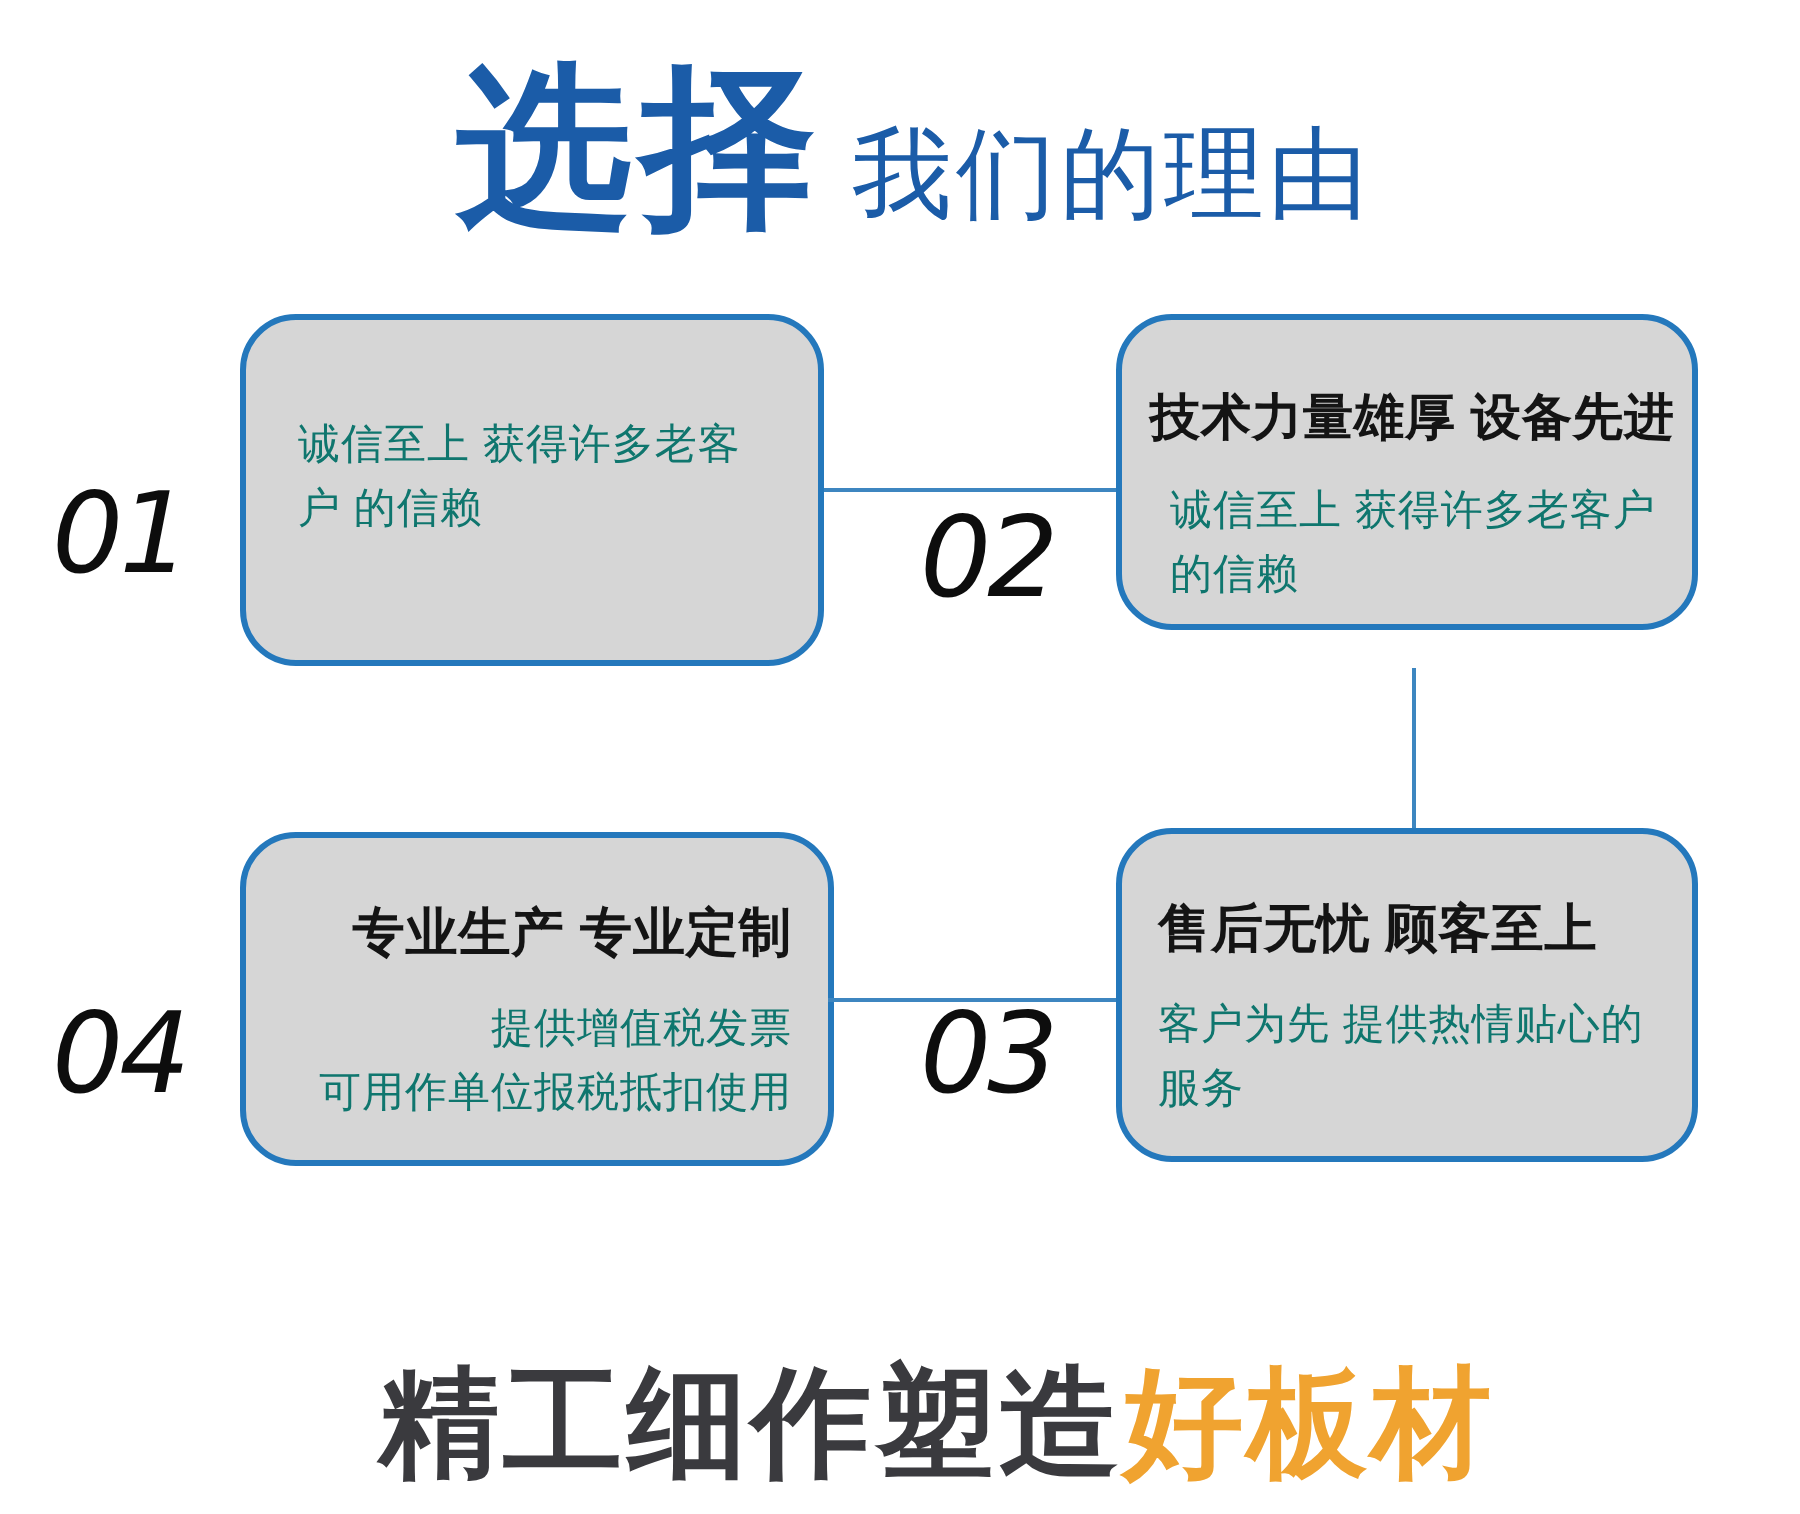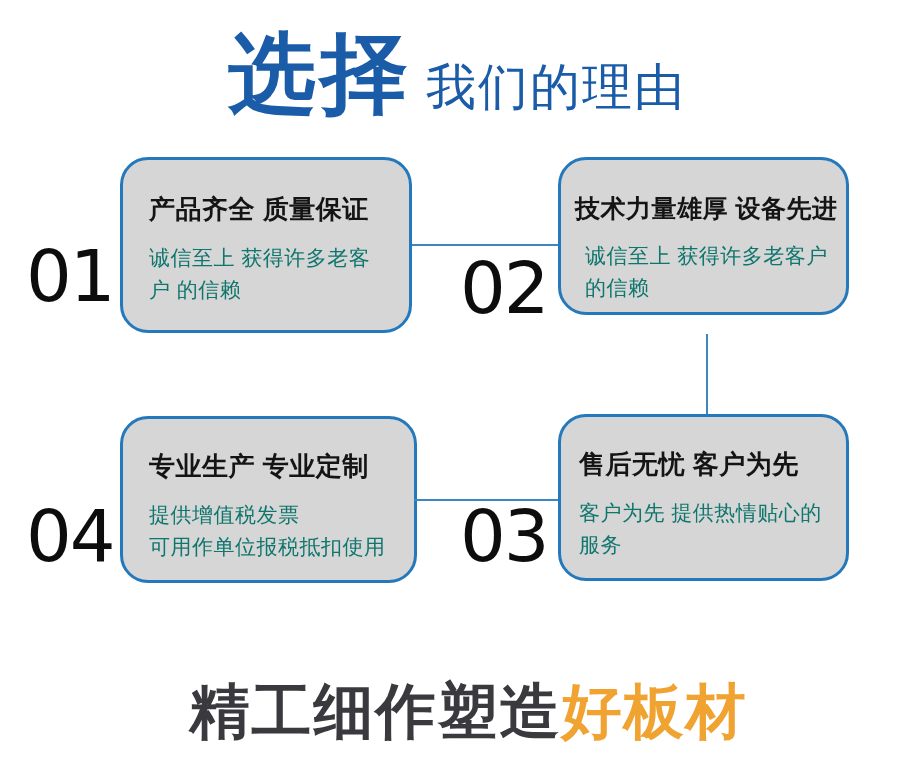--- a/index.html
+++ b/index.html
@@ -49,21 +49,21 @@
 
   
   .reason-box {
     position: absolute;
     background: var(--box-fill-gray);
     border: 3px solid var(--box-border-blue);
     border-radius: 28px;
   }
   .box-01 { left: 120px; top: 157px; width: 292px; height: 176px; padding: 32px 18px 0 26px; }
   .box-02 { left: 558px; top: 157px; width: 291px; height: 158px; padding: 32px 10px 0 14px; }
-  .box-04 { left: 120px; top: 416px; width: 297px; height: 167px; padding: 30px 18px 0 26px; }
+  .box-04 { left: 120px; top: 416px; width: 297px; height: 167px; padding: 30px 18px 0 26px; text-align: right; }
   .box-03 { left: 558px; top: 414px; width: 291px; height: 167px; padding: 30px 10px 0 18px; }
 
   .reason-title {
     color: #141414;
     font-size: 26px;
     font-weight: bold;
     white-space: nowrap;
     letter-spacing: 0.5px;
   }
   .box-02 .reason-title { font-size: 25px; }
@@ -74,21 +74,22 @@
     line-height: 1.5;
     white-space: pre-line;
     letter-spacing: 0.5px;
   }
   .box-02 .reason-desc { margin-left: 10px; }
 
   
   .reason-number {
     position: absolute;
     font-family: "DejaVu Sans", sans-serif;
-    font-size: 72px;
+    font-style: italic;
+    font-size: 56px;
     font-weight: 400;
     color: var(--number-black);
     line-height: 1;
     letter-spacing: -2px;
   }
   .num-01 { left: 26px;  top: 240px; }
   .num-02 { left: 460px; top: 252px; }
   .num-04 { left: 26px;  top: 500px; }
   .num-03 { left: 460px; top: 500px; }
 
@@ -120,37 +121,36 @@
 <body>
 
 <div class="canvas">
 
   <div class="header">
     <span class="title-main">选择</span>
     <span class="title-sub">我们的理由</span>
   </div>
 
   <div class="reason-box box-01">
-    <div class="reason-title">产品齐全 质量保证</div>
     <div class="reason-desc">诚信至上 获得许多老客户 的信赖</div>
   </div>
 
   <div class="reason-box box-02">
     <div class="reason-title">技术力量雄厚 设备先进</div>
     <div class="reason-desc">诚信至上 获得许多老客户 的信赖</div>
   </div>
 
   <div class="reason-box box-04">
     <div class="reason-title">专业生产 专业定制</div>
     <div class="reason-desc">提供增值税发票
 可用作单位报税抵扣使用</div>
   </div>
 
   <div class="reason-box box-03">
-    <div class="reason-title">售后无忧 客户为先</div>
+    <div class="reason-title">售后无忧 顾客至上</div>
     <div class="reason-desc">客户为先 提供热情贴心的 服务</div>
   </div>
 
   <div class="reason-number num-01">01</div>
   <div class="reason-number num-02">02</div>
   <div class="reason-number num-04">04</div>
   <div class="reason-number num-03">03</div>
 
   <div class="connector conn-top"></div>
   <div class="connector conn-mid"></div>

